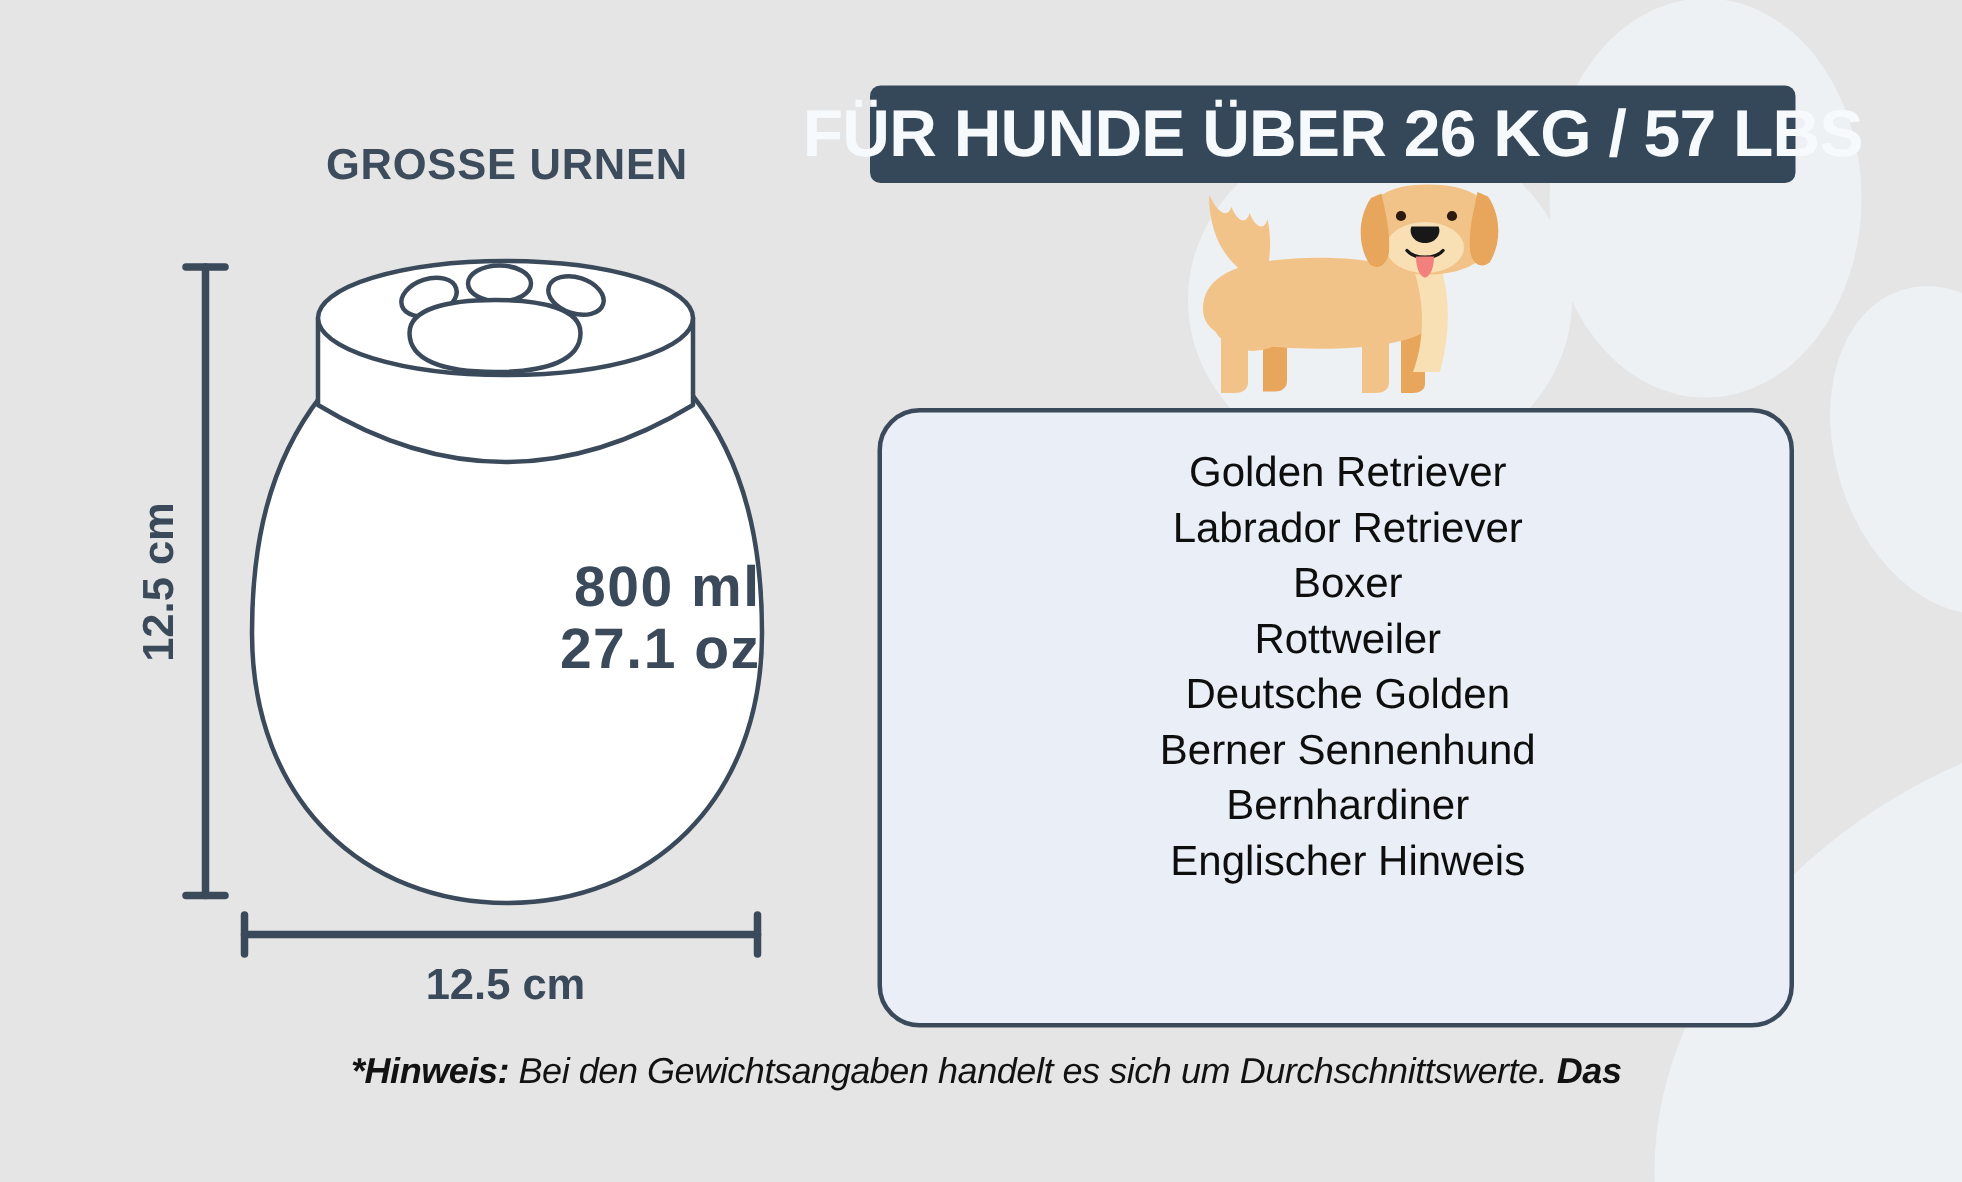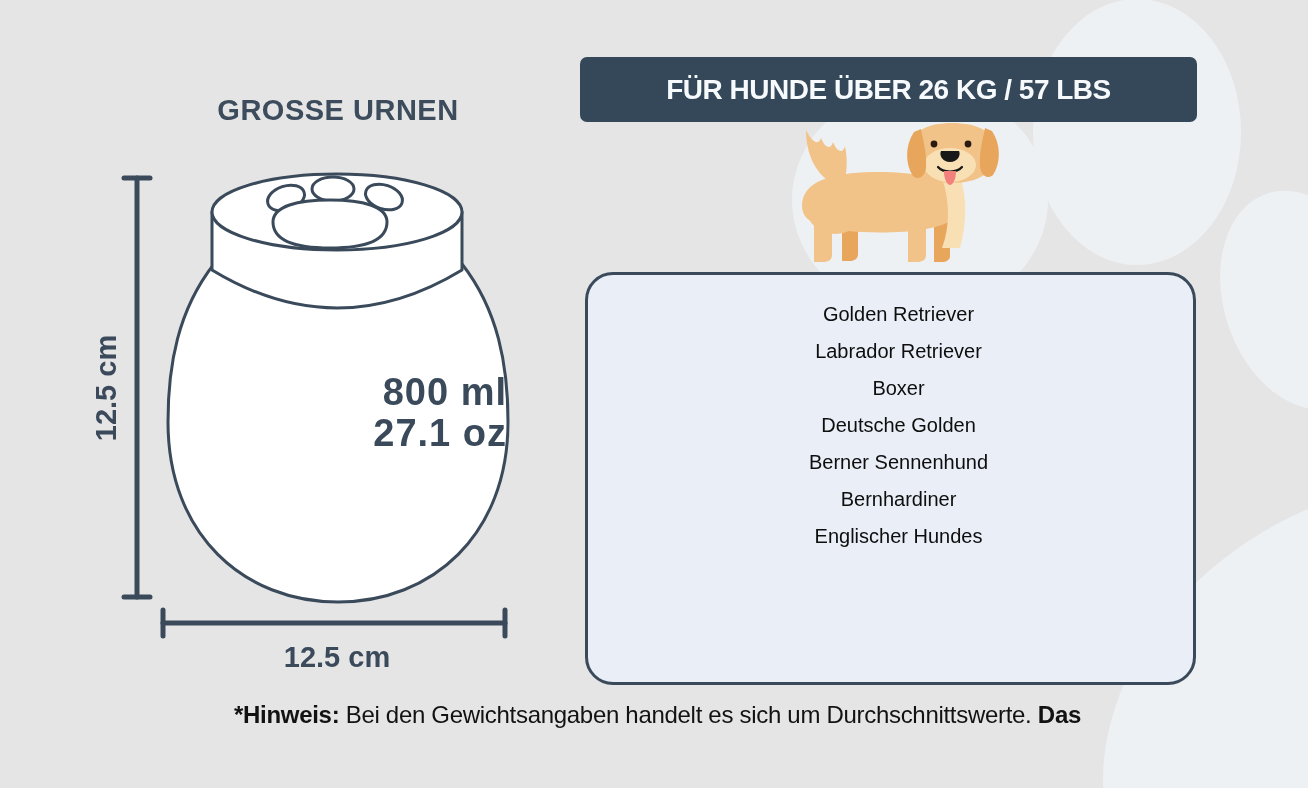--- a/index.html
+++ b/index.html
@@ -50,46 +50,47 @@
     font-size: 29px; font-weight: bold;
     color: #3a4a5b;
   }
 
   
   .banner {
     left: 580px; top: 57px; width: 617px; height: 65px;
     background: #35485a;
     border-radius: 7px;
     display: flex; align-items: center; justify-content: center;
-    font-size: 28px; font-weight: bold; letter-spacing: -0.5px;
+    font-size: 44px; font-weight: bold; letter-spacing: -0.5px;
     color: #f7fafc;
     white-space: nowrap;
   }
 
   .dog-svg { left: 790px; top: 118px; }
 
   .breed-box {
     left: 585px; top: 272px; width: 611px; height: 413px;
     background: #e9eef7;
     border: 3px solid #3a4a5b;
     border-radius: 28px;
     padding-top: 21px;
     text-align: center;
   }
   .breed-row {
-    font-size: 20px;
+    font-size: 28px;
     line-height: 37px;
     color: #0e0e0e;
     padding-left: 16px;
   }
 
   
   .footnote {
     left: 100px; top: 699px; width: 1115px;
     text-align: center;
+    font-style: italic;
     font-size: 24px; line-height: 31px; letter-spacing: -0.3px;
     color: #121212;
   }
   .footnote .b { font-weight: bold; }
 </style>
 </head>
 <body>
 
 <div class="canvas">
 
@@ -165,23 +166,24 @@
     <circle cx="178" cy="26" r="3.4" fill="#2a1a10"></circle>
     <path d="M151,33 L169,33 C171,37 168,44 160,44 C152,44 149,37 151,33 Z" fill="#181818"></path>
     <path d="M148,49 C153,55 167,55 172,49" stroke="#181818" stroke-width="2.2" fill="none" stroke-linecap="round"></path>
     <path d="M154,53 C154,63 158,67 160,67 C162,67 166,63 166,53 Z" fill="#f2807d"></path>
   </svg>
 
   <div class="layer breed-box">
     <div class="breed-row">Golden Retriever</div>
     <div class="breed-row">Labrador Retriever</div>
     <div class="breed-row">Boxer</div>
+    <div class="breed-row">Rottweiler</div>
     <div class="breed-row">Deutsche Golden</div>
     <div class="breed-row">Berner Sennenhund</div>
     <div class="breed-row">Bernhardiner</div>
-    <div class="breed-row">Englischer Hundes</div>
+    <div class="breed-row">Englischer Hinweis</div>
   </div>
 
   <div class="layer footnote">
     <span class="b">*Hinweis:</span><span> Bei den Gewichtsangaben handelt es sich um Durchschnittswerte. </span><span class="b">Das</span><br>
   </div>
 
 </div>
 
 </body></html>

